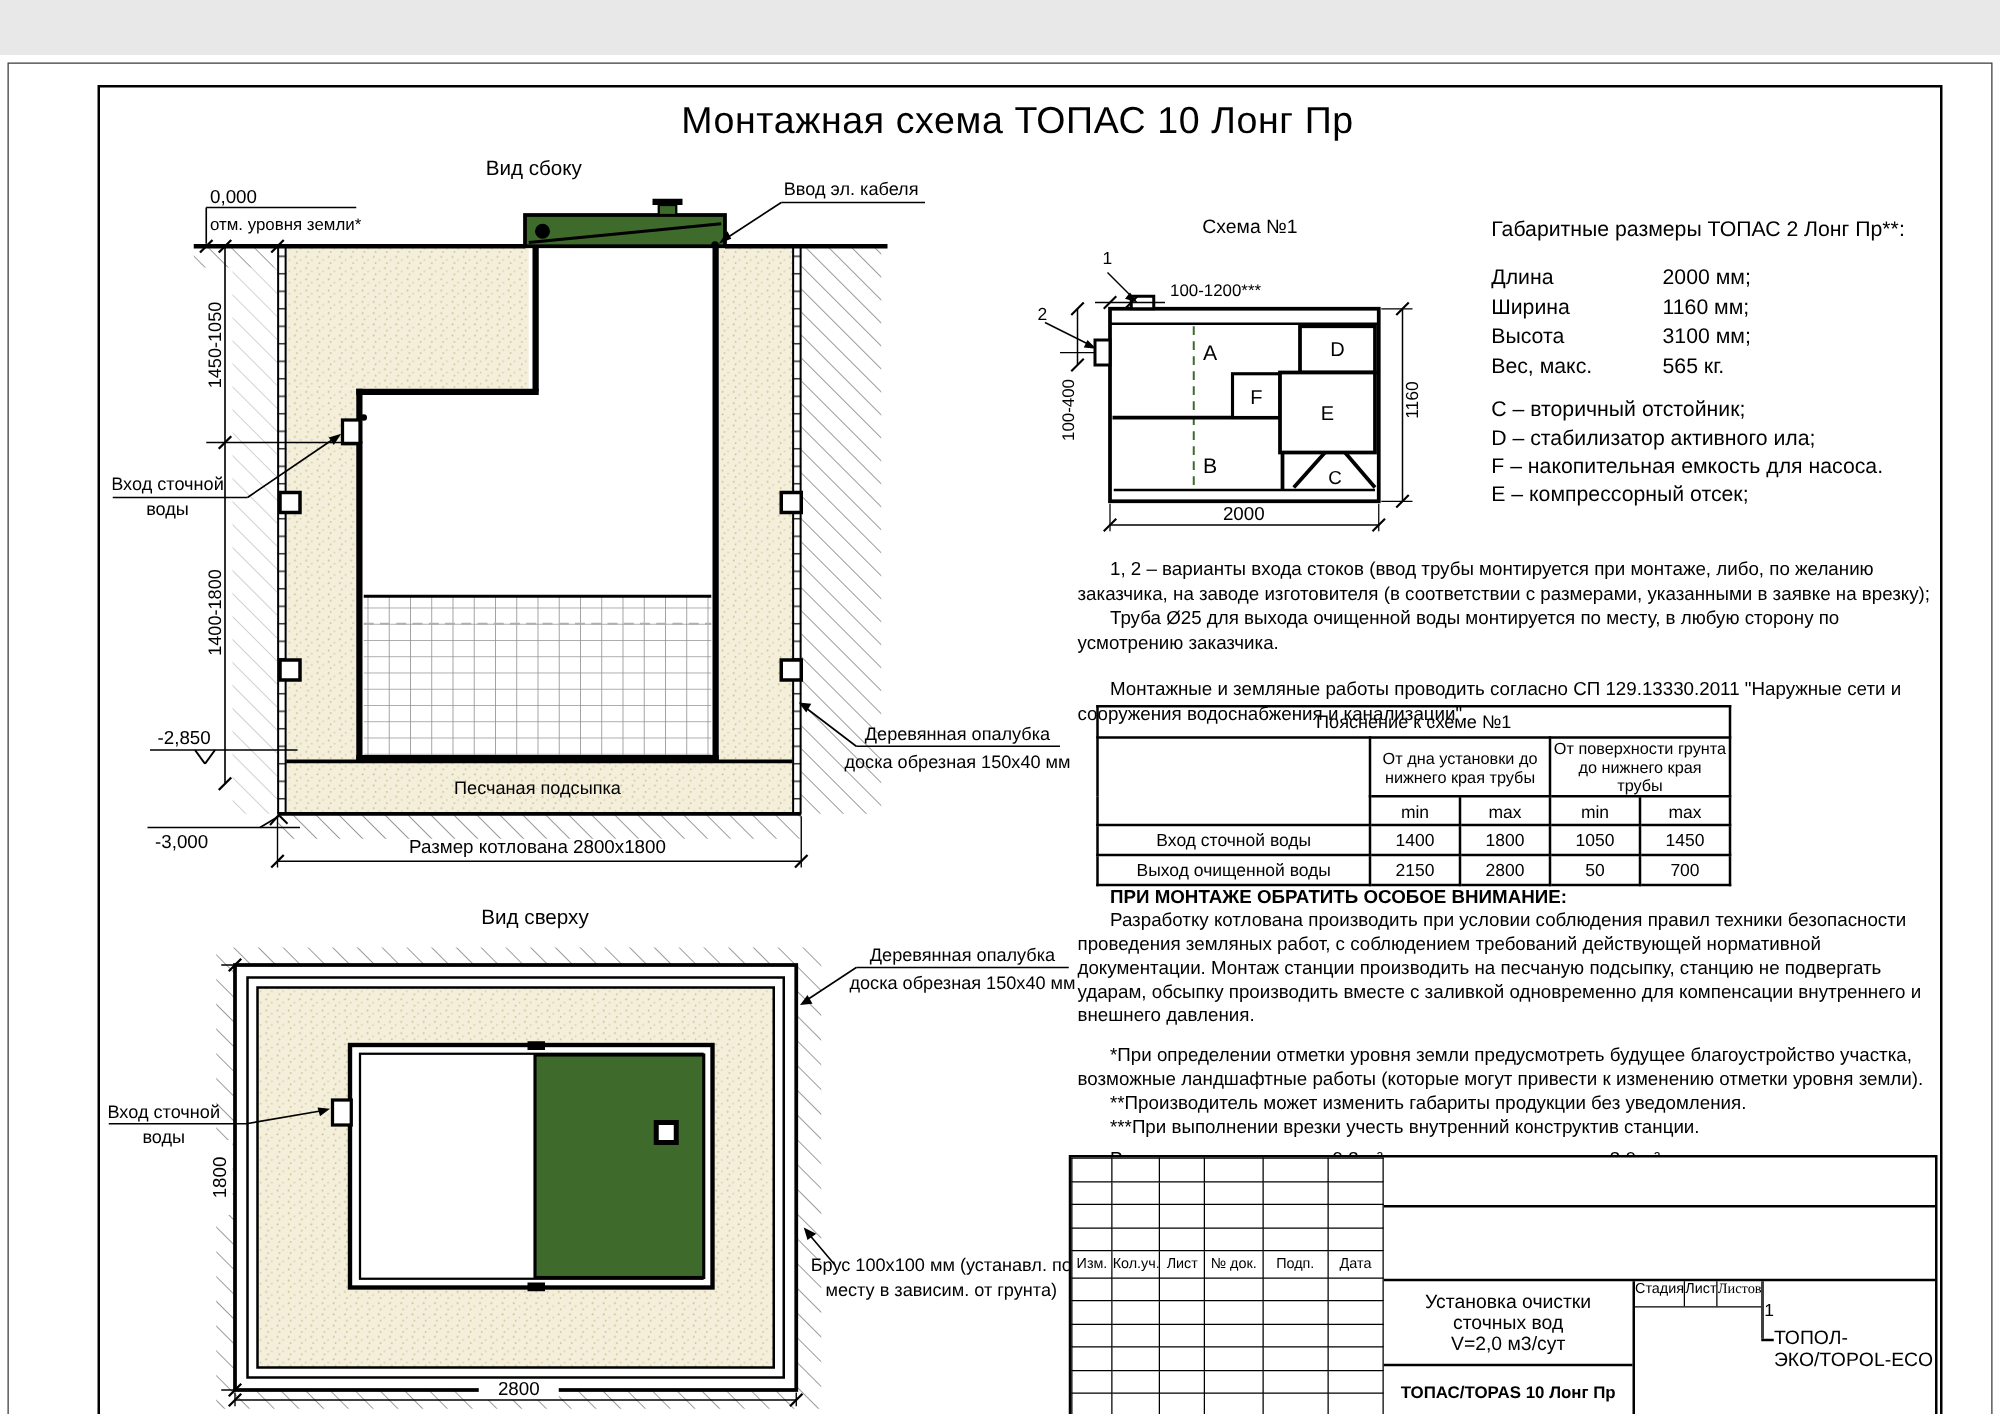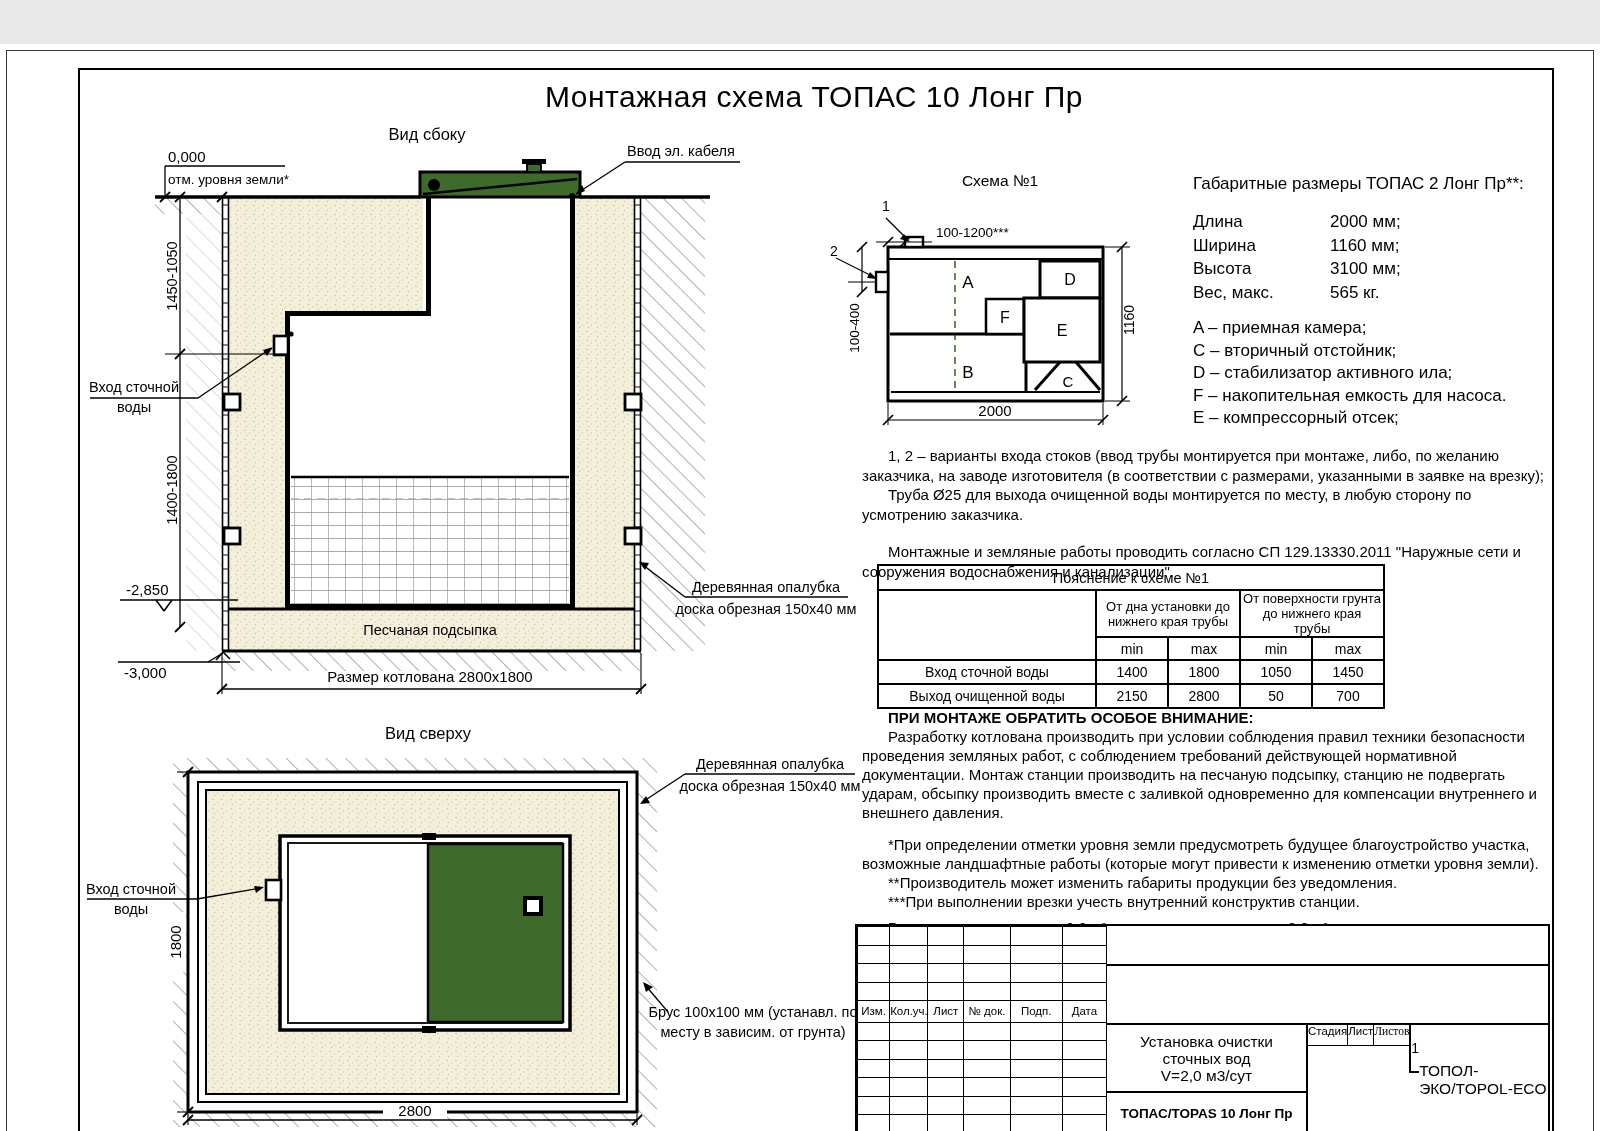--- a/index.html
+++ b/index.html
@@ -327,21 +327,20 @@
     <text x="187" y="157" font-size="16" text-anchor="middle">F</text>
   </svg>
 
   <div id="specs">
     <p class="spec-title">Габаритные размеры ТОПАС 2 Лонг Пр**:</p>
     <div class="spec-row"><span class="spec-label">Длина</span><span>2000 мм;</span></div>
     <div class="spec-row"><span class="spec-label">Ширина</span><span>1160 мм;</span></div>
     <div class="spec-row"><span class="spec-label">Высота</span><span>3100 мм;</span></div>
     <div class="spec-row"><span class="spec-label">Вес, макс.</span><span>565 кг.</span></div>
     <div class="legend">
-      <div>A – приемная камера;</div>
       <div>C – вторичный отстойник;</div>
       <div>D – стабилизатор активного ила;</div>
       <div>F – накопительная емкость для насоса.</div>
       <div>E – компрессорный отсек;</div>
     </div>
   </div>
 
   <div id="notes">
     <p>1, 2 – варианты входа  стоков (ввод трубы монтируется при монтаже, либо, по желанию заказчика, на заводе изготовителя (в соответствии с размерами, указанными в заявке на врезку);</p>
     <p>Труба Ø25 для выхода очищенной воды монтируется по месту, в любую сторону по усмотрению заказчика.</p>

